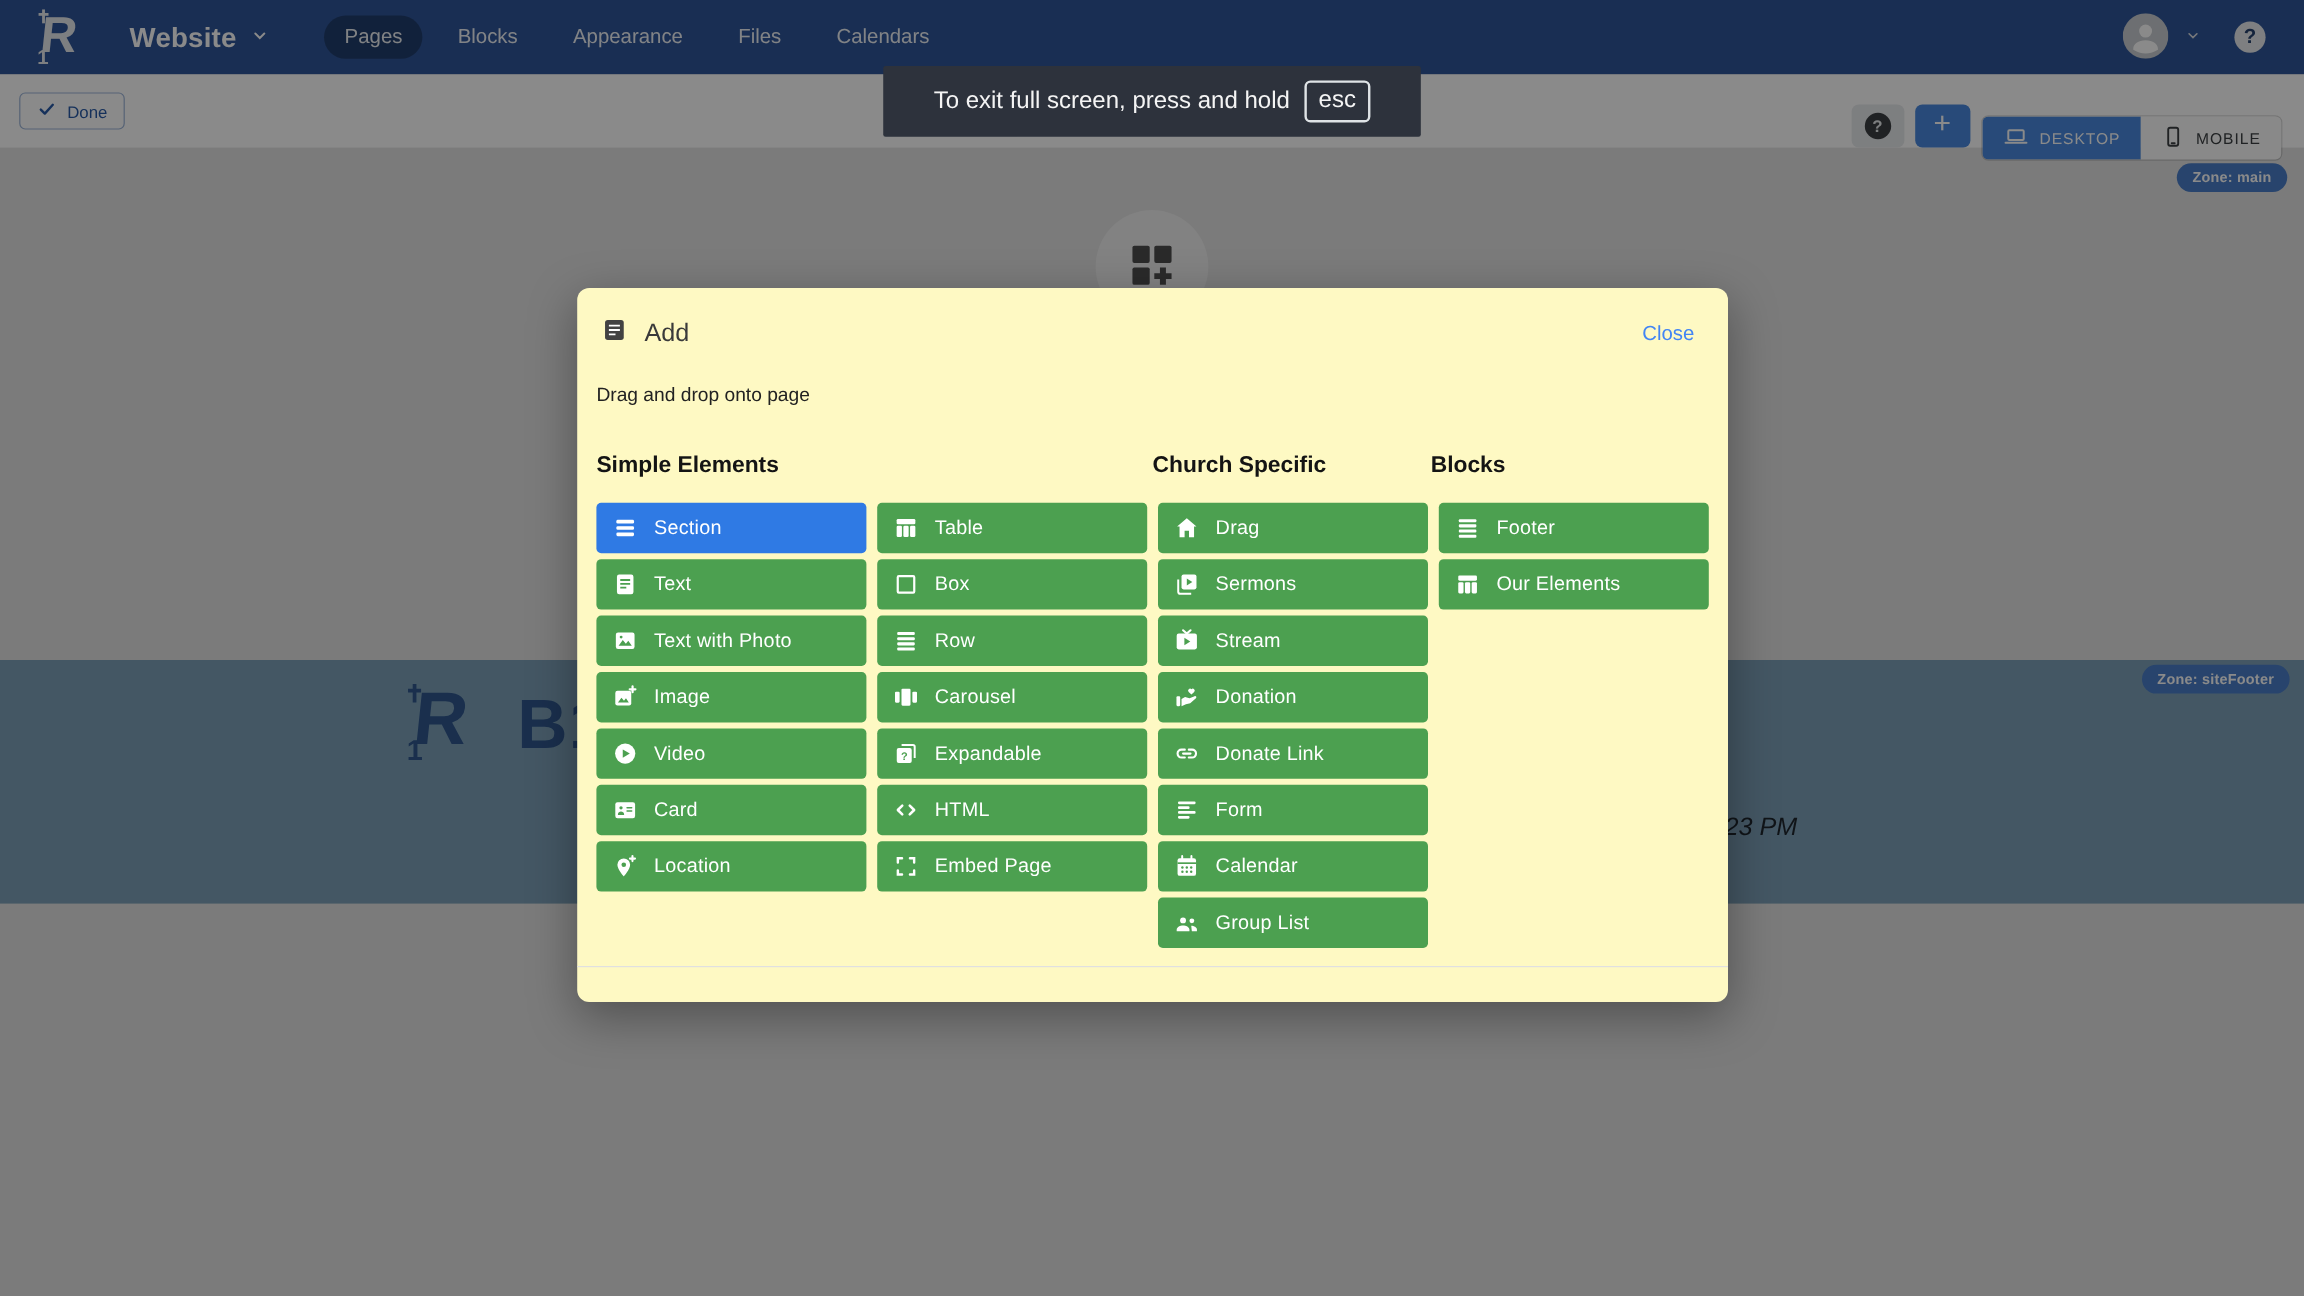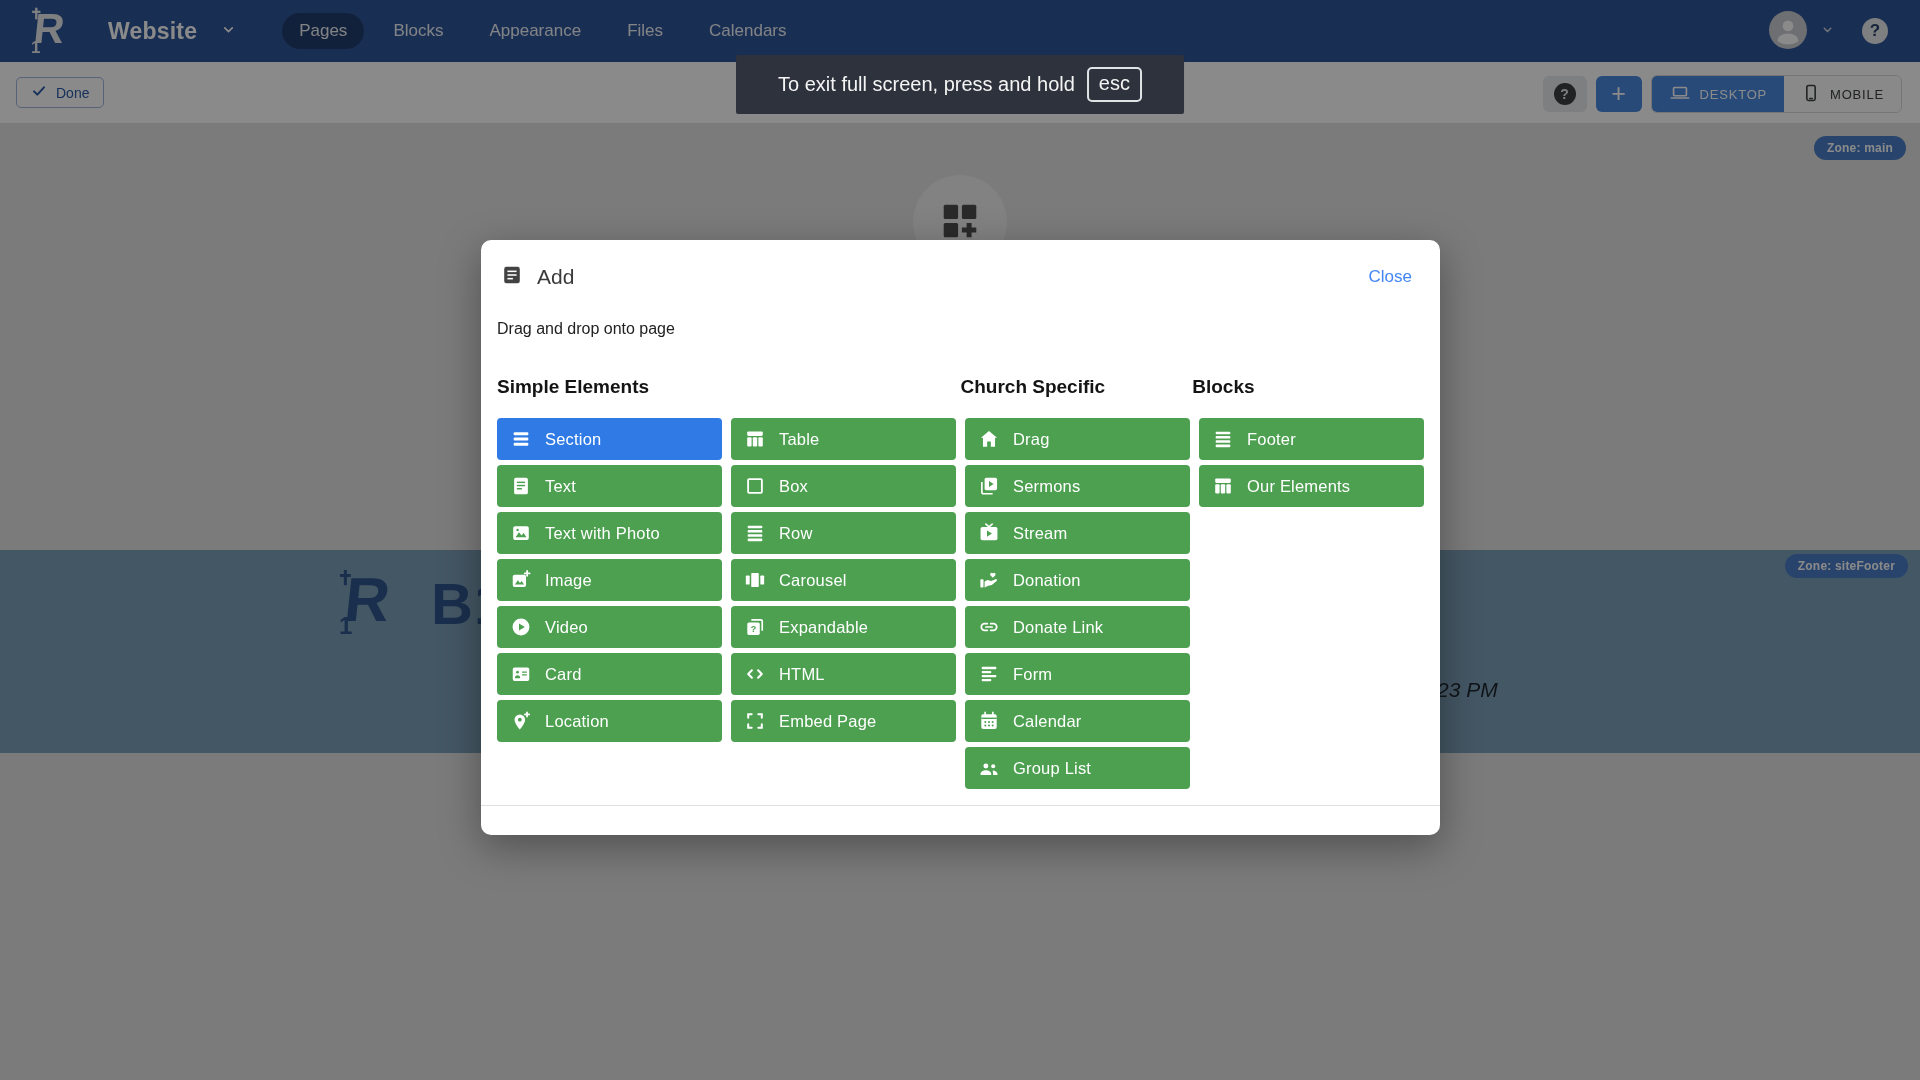--- a/index.html
+++ b/index.html
@@ -8,41 +8,41 @@
     font-family:"Liberation Sans",sans-serif;background:#e3e3e3;
     -webkit-font-smoothing:antialiased;
   }
   
   .navbar{position:absolute;left:0;top:0;width:1920px;height:62px;
     background:var(--navbar-bg);display:flex;align-items:center;z-index:1;}
   .brand-logo{position:relative;width:46px;height:48px;margin-left:28px;flex:none;}
   .bl-r{position:absolute;left:6px;top:-2px;font-size:42px;font-weight:900;color:#e8eaee;transform:skewX(-6deg);}
   .bl-cross{position:absolute;left:2px;top:-2px;font-size:15px;color:#e8eaee;font-weight:700;}
   .bl-one{position:absolute;left:3px;bottom:-3px;font-size:17px;font-weight:800;color:#e8eaee;}
-  .brand-btn{display:flex;align-items:center;gap:24px;margin-left:28px;background:none;border:none;cursor:pointer;}
+  .brand-btn{display:flex;align-items:center;gap:12px;margin-left:28px;background:none;border:none;cursor:pointer;}
   .brand-name{color:#fff;font-size:23px;font-weight:700;letter-spacing:.2px;}
   .nav-items{display:flex;align-items:center;margin-left:40px;gap:12px;}
   .nav-item{background:none;border:none;color:rgba(255,255,255,.92);font-size:17px;
     padding:8px 17px;border-radius:19px;cursor:pointer;font-family:inherit;}
   .nav-item.active{background:var(--navbar-pill);}
   .nav-right{margin-left:auto;margin-right:26px;display:flex;align-items:center;gap:16px;}
   .avatar-btn{background:none;border:none;display:flex;align-items:center;gap:14px;cursor:pointer;}
   .help-circle{width:26px;height:26px;border-radius:50%;background:#e9ebee;color:#27436f;
     font-weight:800;font-size:17px;display:flex;align-items:center;justify-content:center;}
   
   .toolbar{position:absolute;left:0;top:62px;width:1920px;height:61px;background:#ffffff;z-index:1;}
   .done-btn{position:absolute;left:16px;top:15px;height:31px;padding:0 14px;display:flex;align-items:center;gap:9px;
     background:#fff;border:1px solid #9fb6d9;border-radius:5px;color:#2a5ca8;font-size:14px;cursor:pointer;font-family:inherit;}
   .tb-right{position:absolute;right:18px;top:13px;display:flex;align-items:center;gap:9px;}
   .tb-help{width:44px;height:36px;border:none;border-radius:6px;background:#e8eaed;display:flex;align-items:center;justify-content:center;cursor:pointer;}
   .qcircle{width:22px;height:22px;border-radius:50%;background:#3c4043;color:#e8eaed;font-size:14px;font-weight:800;
     display:flex;align-items:center;justify-content:center;}
   .tb-plus{width:46px;height:36px;border:none;border-radius:6px;background:var(--toolbar-blue);color:#fff;
     font-size:25px;line-height:1;display:flex;align-items:center;justify-content:center;cursor:pointer;padding-bottom:3px;}
-  .seg{display:flex;border:1px solid rgba(0,0,0,.15);border-radius:6px;overflow:hidden;height:36px;}
+  .seg{display:flex;border:1px solid rgba(0,0,0,.15);border-radius:6px;overflow:hidden;height:36px;margin-top:21px;}
   .seg button{border:none;display:flex;align-items:center;gap:9px;padding:0 17px;font-size:13px;letter-spacing:.8px;
     font-weight:500;cursor:pointer;font-family:inherit;}
   .seg .seg-desktop{background:var(--toolbar-blue);color:#fff;}
   .seg .seg-mobile{background:#fdfdfd;color:#3c4043;}
   
   .canvas{position:absolute;left:0;top:123px;width:1920px;height:427px;background:#e3e3e3;z-index:0;}
   .zone-badge{position:absolute;padding:5px 13px;border-radius:13px;background:var(--badge-blue);
     color:#fff;font-size:12px;font-weight:700;letter-spacing:.2px;}
   .zone-main{right:14px;top:13px;}
   .add-circle{position:absolute;left:913px;top:52px;width:94px;height:94px;border-radius:50%;
@@ -56,21 +56,21 @@
   .fl .bl-one{font-size:24px;color:#30588f;left:2px;bottom:-2px;}
   .footer-brand-text{font-size:58px;font-weight:800;color:#30588f;letter-spacing:1px;}
   .footer-time{position:absolute;left:1437px;top:128px;font-size:21px;font-style:italic;color:#1f262e;}
   
   .overlay{position:absolute;inset:0;background:var(--overlay);z-index:50;}
   .notification{position:absolute;top:55px;left:50%;transform:translateX(-50%);height:59px;
     background:var(--notification-bg);display:flex;align-items:center;padding:0 42px;z-index:60;border-radius:2px;}
   .notification-text{color:#f4f4f4;font-size:20px;}
   .esc-box{margin-left:12px;border:2px solid #dfe3e6;border-radius:5px;padding:3px 10px 5px;color:#f4f4f4;font-size:20px;}
   
-  .modal{position:absolute;left:481px;top:240px;width:959px;height:595px;background:#ffffff;border-radius:10px;
+  .modal{position:absolute;left:481px;top:240px;width:959px;height:595px;background:#fef9c3;border-radius:10px;
     box-shadow:0 12px 40px rgba(0,0,0,.35);z-index:70;}
   .modal-header{display:flex;align-items:center;padding:24px 22px 0 20px;}
   .modal-title{font-size:21px;font-weight:500;color:#3a3a3a;margin-left:14px;}
   .modal-close{margin-left:auto;background:none;border:none;color:var(--close-blue);font-size:17px;cursor:pointer;font-family:inherit;}
   .modal-sub{margin:30px 16px 0;font-size:16px;color:#222;}
   .col-headers{display:flex;margin:38px 16px 0;}
   .col-header{font-size:19px;font-weight:700;color:#141414;}
   .elem-cols{display:flex;gap:9px;margin:20px 16px 0;}
   .elem-col{width:256px;display:flex;flex-direction:column;gap:5px;}
   .elem-btn{--bg:var(--accent-green);height:42px;flex:none;display:flex;align-items:center;gap:13px;padding:0 8px 0 13px;

